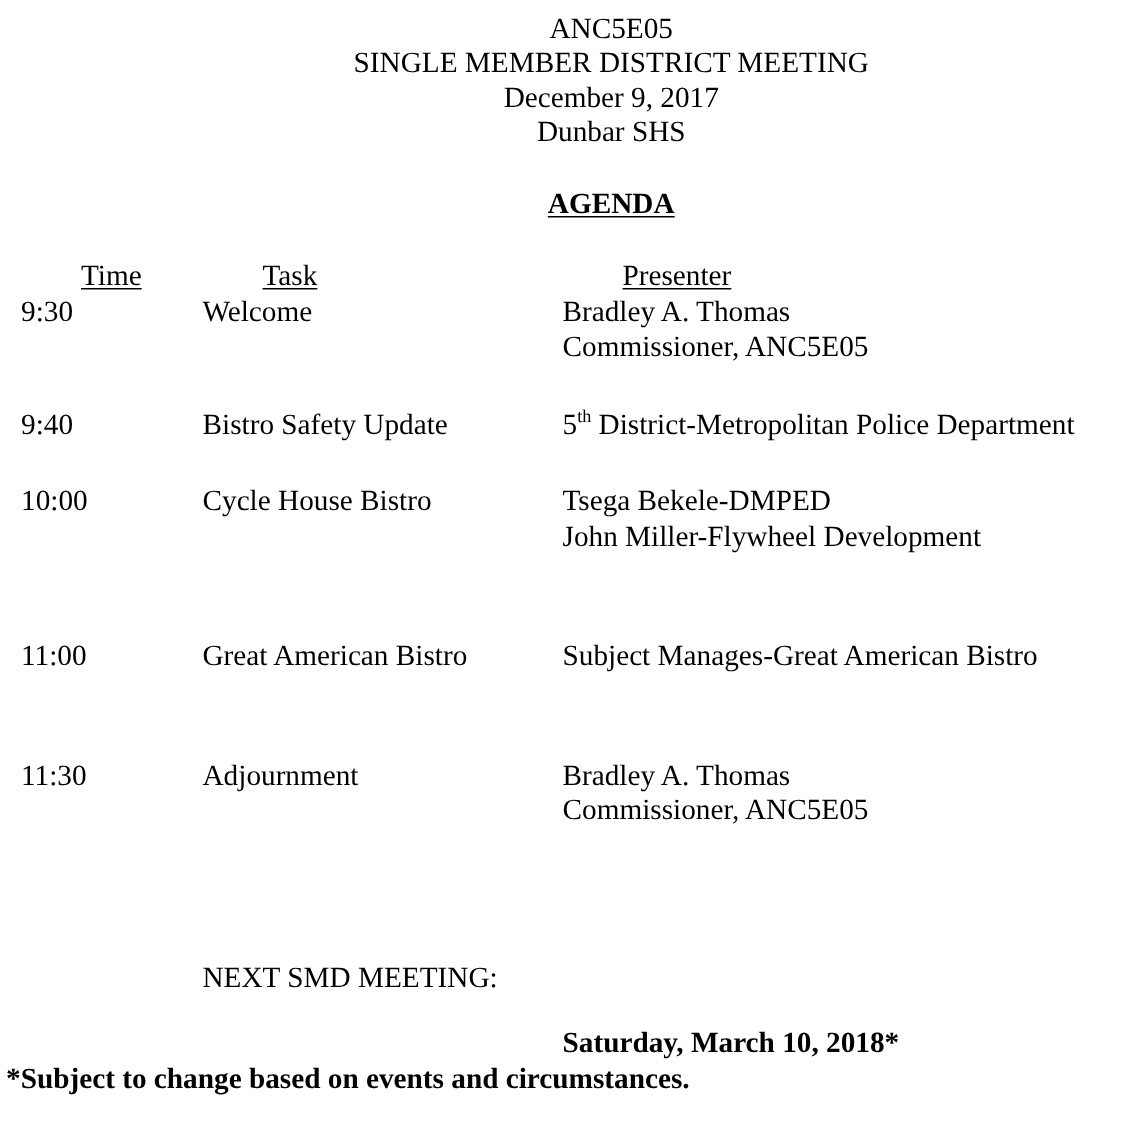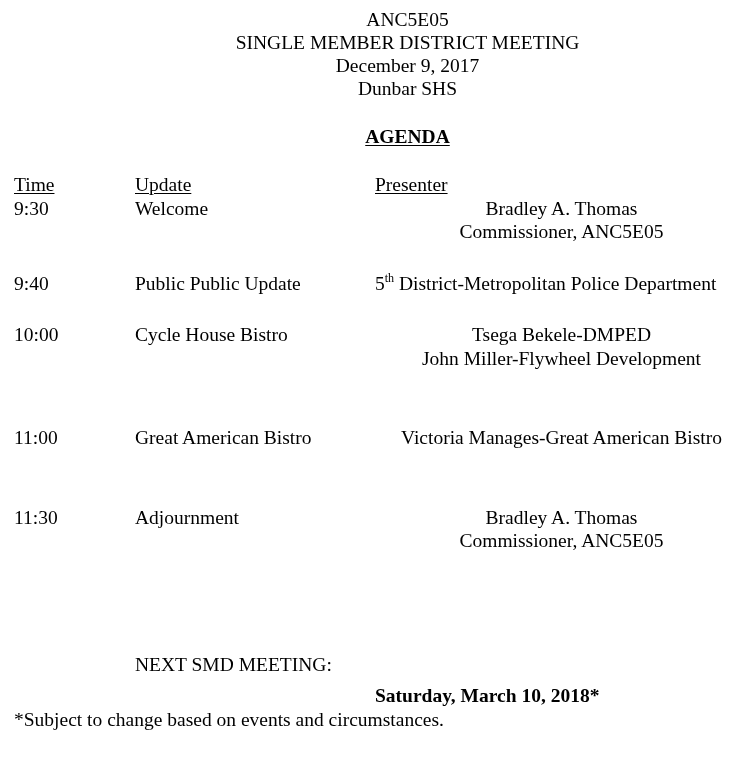--- a/index.html
+++ b/index.html
@@ -64,25 +64,26 @@
     padding: 0;
     line-height: 23.5px;
   }
   .col-time   { width: 121px; padding-left: 14px !important; }
   .col-topic  { width: 240px; }
   .col-pres   { width: 373px; }
 
   .hdr-cell span {
     text-decoration: underline;
     text-underline-offset: 2px;
+    margin-left: 40px;
   }
 
   .row-gap td { height: 28px; font-size: 1px; line-height: 1px; }
 
-  .sub-line { display: block; text-align: center; }
+  .sub-line { display: block; }
   .sub-line.indent { padding-left: 5px; }
 
   sup {
     font-size: 0.62em;
     vertical-align: super;
     line-height: 0;
     margin-top: 12px;
   }
 
   
@@ -90,82 +91,83 @@
     position: absolute;
     left: 0;
     top: 641px;
     width: 748px;
     font-size: 19.5px;
     line-height: 23.5px;
   }
   .next-meeting .nm-label {
     position: absolute;
     left: 135px;
-    top: 12px;
+    top: 0;
     white-space: nowrap;
     text-align: right;
   }
   .next-meeting .nm-value {
     position: absolute;
     left: 375px;
     top: 0;
     font-weight: bold;
     white-space: nowrap;
     margin-top: 43px;
   }
 
   
   .footnote {
     position: absolute;
-    left: 14px;
+    left: 4px;
     top: 708px;
     font-size: 19.5px;
     line-height: 23.5px;
     white-space: nowrap;
+    font-weight: bold;
   }
 </style>
 </head>
 <body>
 
 <div class="page">
 
   <div class="doc-header">
     <span class="line">ANC5E05</span>
     <span class="line">SINGLE MEMBER DISTRICT MEETING</span>
     <span class="line">December 9, 2017</span>
     <span class="line">Dunbar SHS</span>
   </div>
 
   <div class="agenda-title">AGENDA</div>
 
   <table class="agenda-table">
     <tbody>
       <tr>
         <td class="col-time hdr-cell"><span>Time</span></td>
-        <td class="col-topic hdr-cell"><span>Update</span></td>
+        <td class="col-topic hdr-cell"><span>Task</span></td>
         <td class="col-pres hdr-cell"><span>Presenter</span></td>
       </tr>
 
       <tr>
         <td class="col-time">9:30</td>
         <td class="col-topic">Welcome</td>
         <td class="col-pres">
           <span class="sub-line">Bradley A. Thomas</span>
           <span class="sub-line">Commissioner, ANC5E05</span>
         </td>
       </tr>
       <tr class="row-gap">
           <td></td>
           <td></td>
           <td></td>
         </tr>
 
       <tr>
         <td class="col-time">9:40</td>
-        <td class="col-topic">Public Public Update</td>
+        <td class="col-topic">Bistro Safety Update</td>
         <td class="col-pres">
           <span>5</span><sup>th</sup><span> District-Metropolitan Police Department</span>
         </td>
       </tr>
       <tr class="row-gap">
           <td></td>
           <td></td>
           <td></td>
         </tr>
 
@@ -186,21 +188,21 @@
       <tr class="row-gap">
           <td></td>
           <td></td>
           <td></td>
         </tr>
 
       <tr>
         <td class="col-time">11:00</td>
         <td class="col-topic">Great American Bistro</td>
         <td class="col-pres">
-          <span class="sub-line">Victoria Manages-Great American Bistro</span>
+          <span class="sub-line">Subject Manages-Great American Bistro</span>
         </td>
       </tr>
       <tr class="row-gap">
           <td></td>
           <td></td>
           <td></td>
         </tr>
 
       <tr class="row-gap">
           <td></td>

